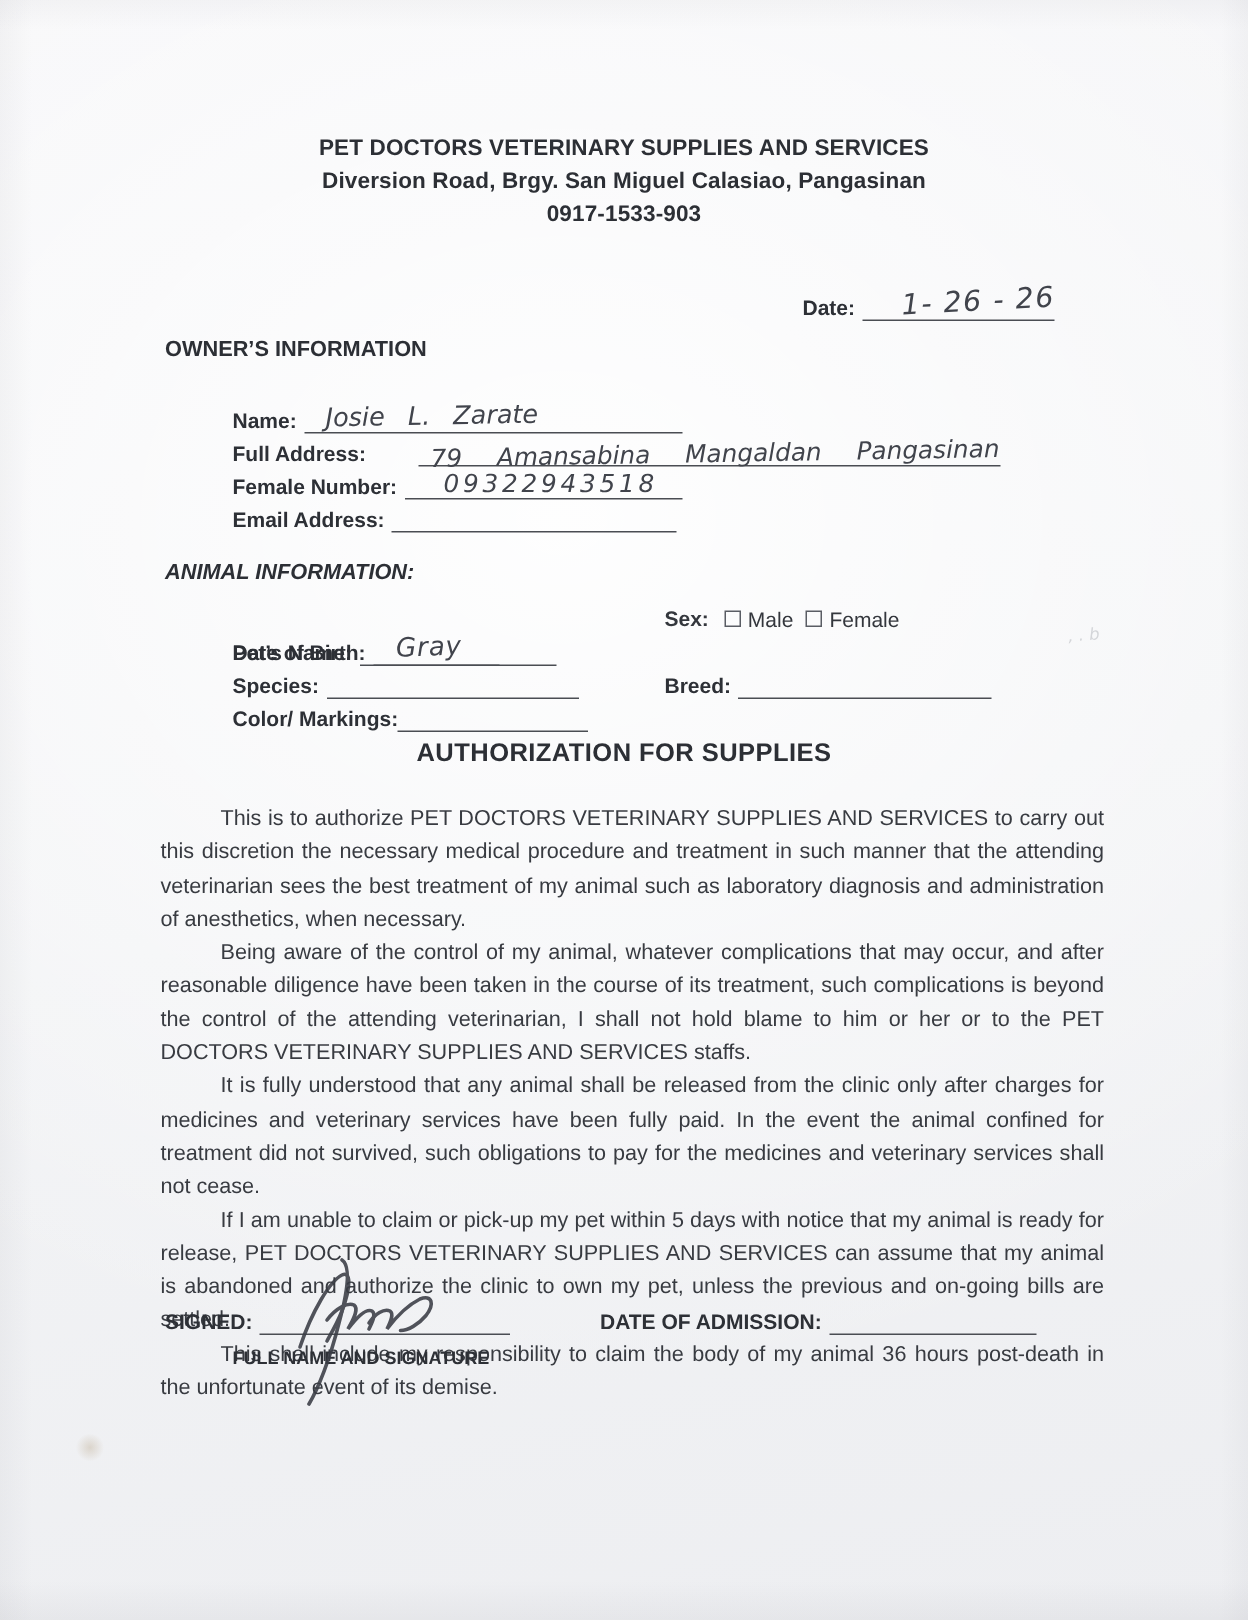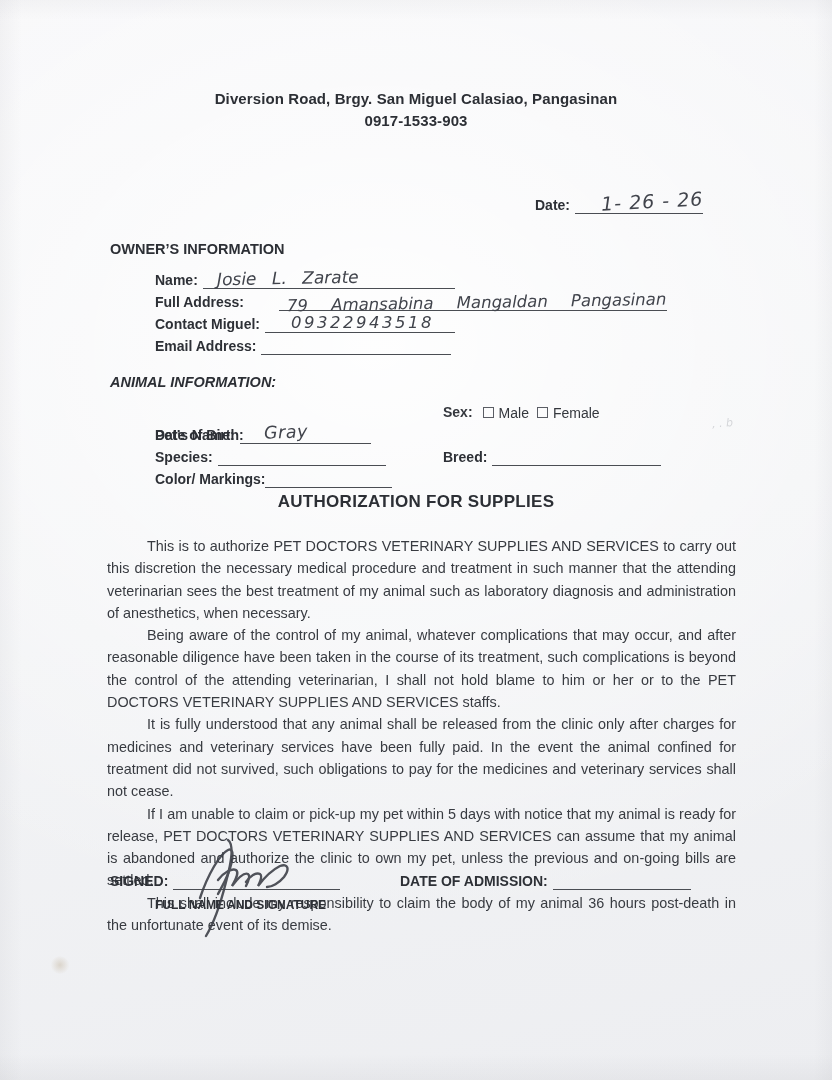--- a/index.html
+++ b/index.html
@@ -53,49 +53,50 @@
   .caption{position:absolute;left:155px;top:898px;font-size:12px;font-weight:bold;color:#2d3036;}
   .sig{position:absolute;left:190px;top:836px;z-index:3;}
 </style>
 </head>
 <body>
 
 <div class="page">
   <div class="edge-shade"></div>
 
   <div class="hdr">
+    <div>PET DOCTORS VETERINARY SUPPLIES AND SERVICES</div>
     <div>Diversion Road, Brgy. San Miguel Calasiao, Pangasinan</div>
     <div>0917-1533-903</div>
   </div>
 
   <div class="row" style="left:535px;top:196px;width:168px;">
     <span class="lbl">Date:</span>
     <span class="uline">
       <span class="hw hw-date">1- 26 - 26</span>
     </span>
   </div>
 
-  <div class="sec-h" style="top:241px;text-align:right;">OWNER’S INFORMATION</div>
+  <div class="sec-h" style="top:225px;text-align:right;">OWNER’S INFORMATION</div>
 
   <div class="row" style="left:155px;top:271px;width:300px;">
     <span class="lbl">Name:</span>
     <span class="uline">
       <span class="hw hw-name">Josie L. Zarate</span>
     </span>
   </div>
 
   <div class="row" style="left:155px;top:293px;width:512px;gap:30px;">
     <span class="lbl">Full Address:</span>
     <span class="uline">
       <span class="hw hw-addr">79 Amansabina Mangaldan Pangasinan</span>
     </span>
   </div>
 
   <div class="row" style="left:155px;top:315px;width:300px;">
-    <span class="lbl">Contact Miguel:</span>
+    <span class="lbl">Female Number:</span>
     <span class="uline">
       <span class="hw hw-contact">09322943518</span>
     </span>
   </div>
 
   <div class="row" style="left:155px;top:337px;width:296px;">
     <span class="lbl">Email Address:</span>
     <span class="uline"></span>
   </div>
 

